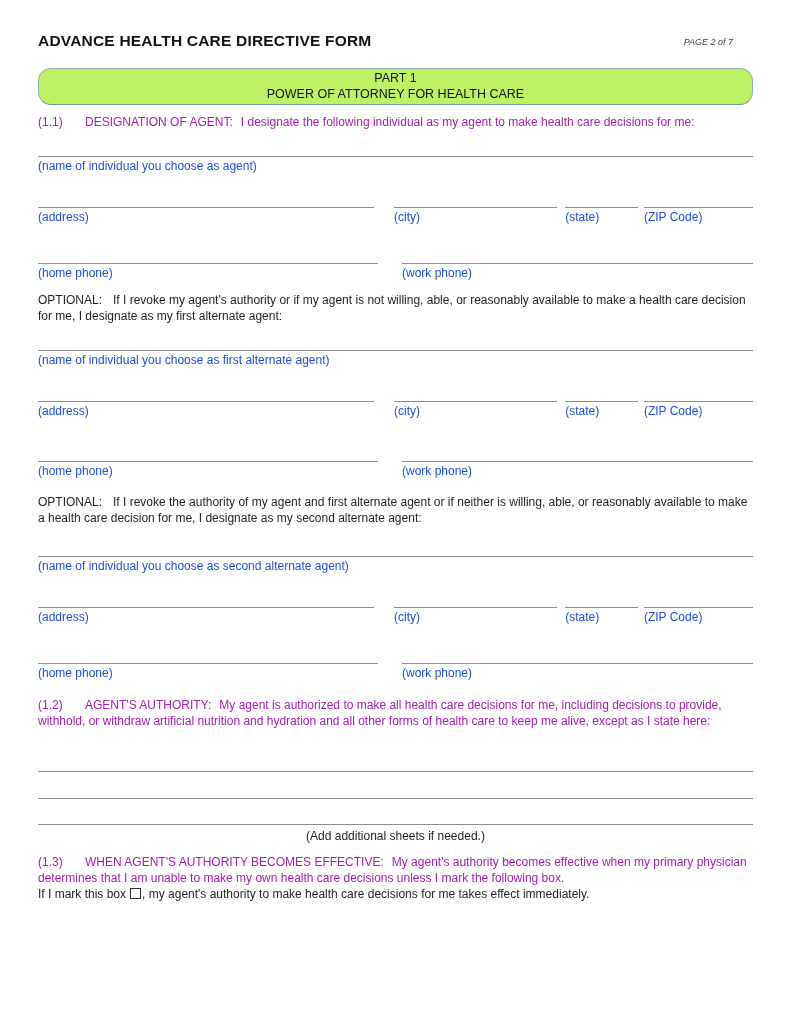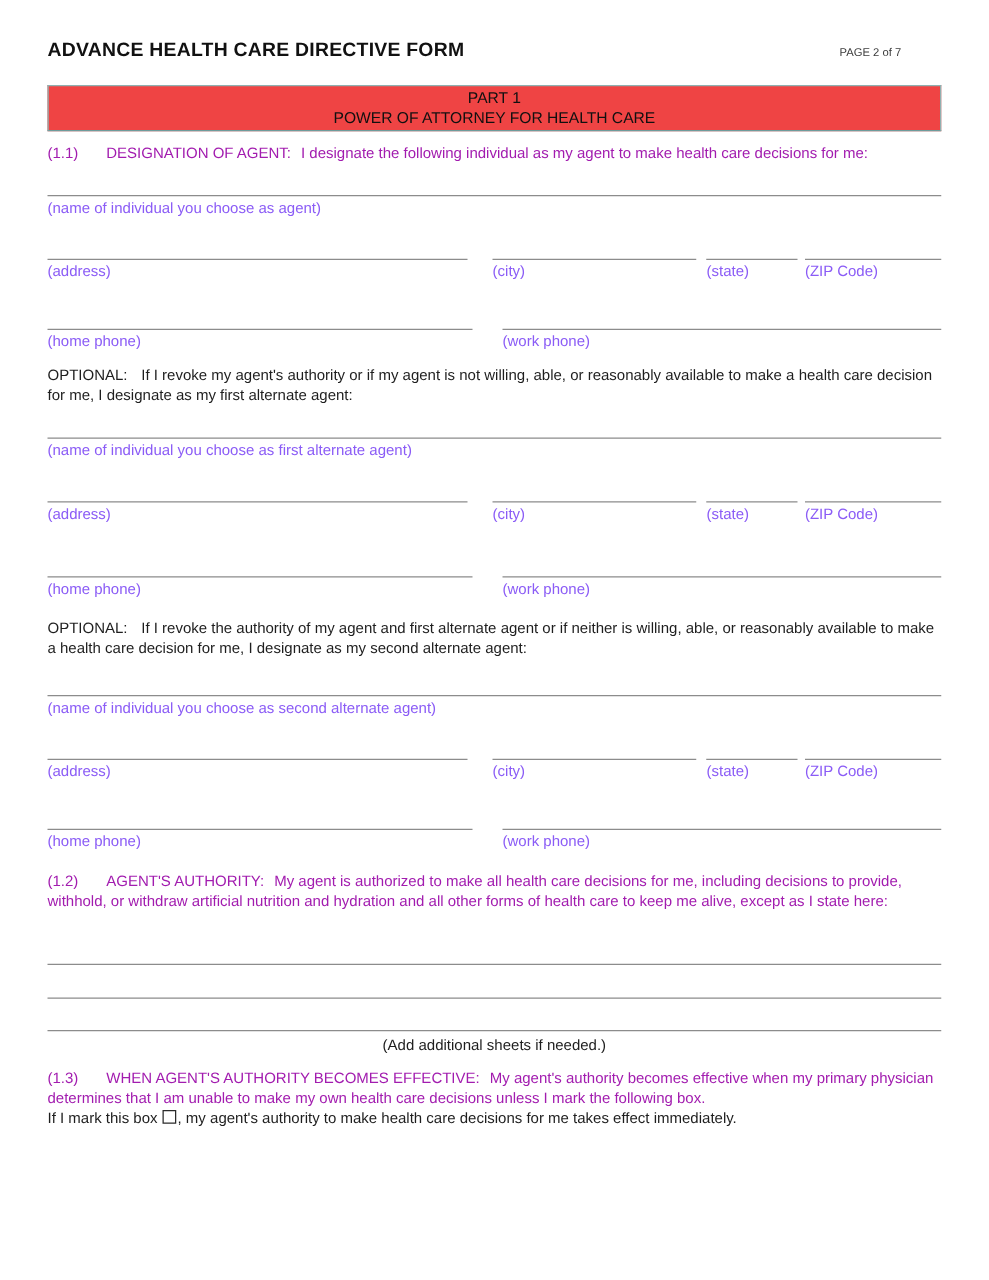--- a/index.html
+++ b/index.html
@@ -28,24 +28,25 @@
   .doc-title {
     font-size: 15.5px;
     font-weight: bold;
     letter-spacing: 0.2px;
     color: #111;
     display: inline-block;
   }
   .page-indicator {
     position: absolute;
     top: 1px;
-    right: 32px;
+    right: 20px;
     font-size: 9px;
     color: #3c3c3c;
     font-weight: normal;
+    font-style: italic;
   }
   
   .part-banner {
     margin-top: 15px;
     border: 1px solid #8fb0b0;
     border-bottom-color: #6d9c9c;
     background: #ccf8f8;
     text-align: center;
     padding: 1px 0 2px 0;
     font-size: 12.5px;
@@ -62,21 +63,21 @@
   .para-12 { margin-top: 16px; }
   .para-13 { margin-top: 10px; }
   
   .row { display: flex; }
   .field { display: flex; flex-direction: column; }
   .line {
     height: 0;
     border-bottom: 1px solid #8c8c8c;
     width: 100%;
   }
-  .flabel { margin-top: 2px; font-size: 12px; color: #8b5cf6; line-height: 15px; }
+  .flabel { margin-top: 2px; font-size: 12px; color: #1d4ed8; line-height: 15px; }
   .f-full   { flex: 1 1 auto; }
   .f-addr   { width: 342px; }
   .f-city   { width: 166px; margin-left: 20px; }
   .f-state  { width: 74px;  margin-left: 8px; }
   .f-zip    { width: 111px; margin-left: 6px; }
   .f-home   { width: 340px; }
   .f-work   { flex: 1 1 auto; margin-left: 24px; }
   .mt-name   { margin-top: 26px; }
   .mt-name2  { margin-top: 26px; }
   .mt-name3  { margin-top: 30px; }
@@ -102,21 +103,21 @@
 </head>
 <body>
 
 <div class="page">
 
   <div class="header-row">
     <span class="doc-title">ADVANCE HEALTH CARE DIRECTIVE FORM</span>
     <span class="page-indicator">PAGE 2 of 7</span>
   </div>
 
-  <div class="part-banner" style="background: #ef4444;">
+  <div class="part-banner" style="background: #bef264; border-radius: 13px;">
     <div>PART 1</div>
     <div>POWER OF ATTORNEY FOR HEALTH CARE</div>
   </div>
 
   <p class="para">
     <span class="sec-num">(1.1)</span><span class="sec-head">DESIGNATION OF AGENT:</span><span>I designate the following individual as my agent to make health care decisions for me:</span>
   </p>
 
   <div class="row mt-name">
     <div class="field f-full">

